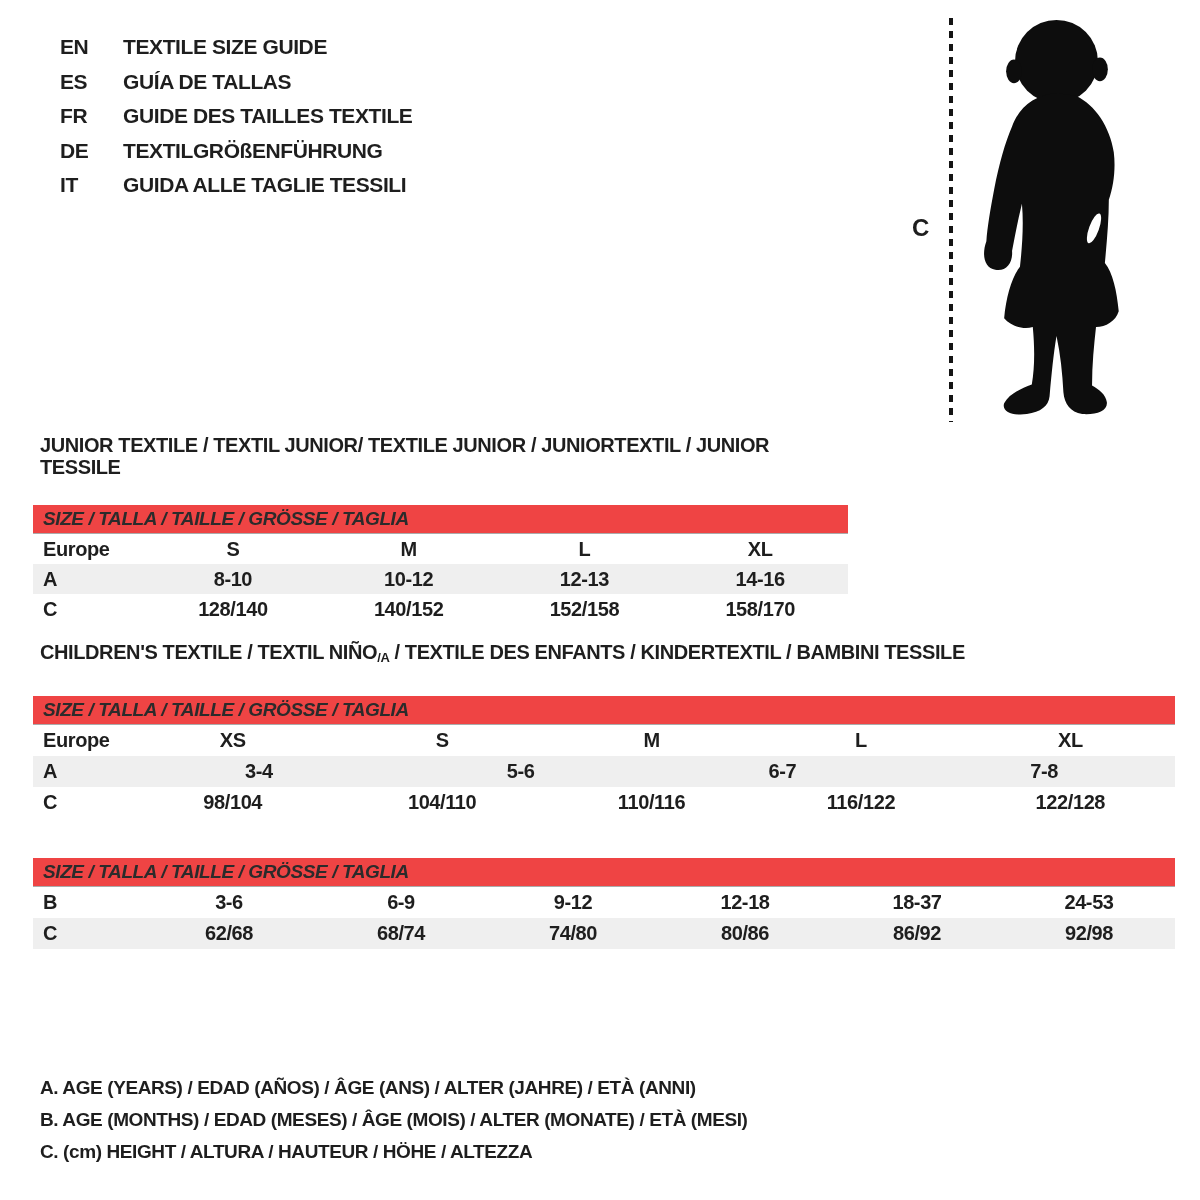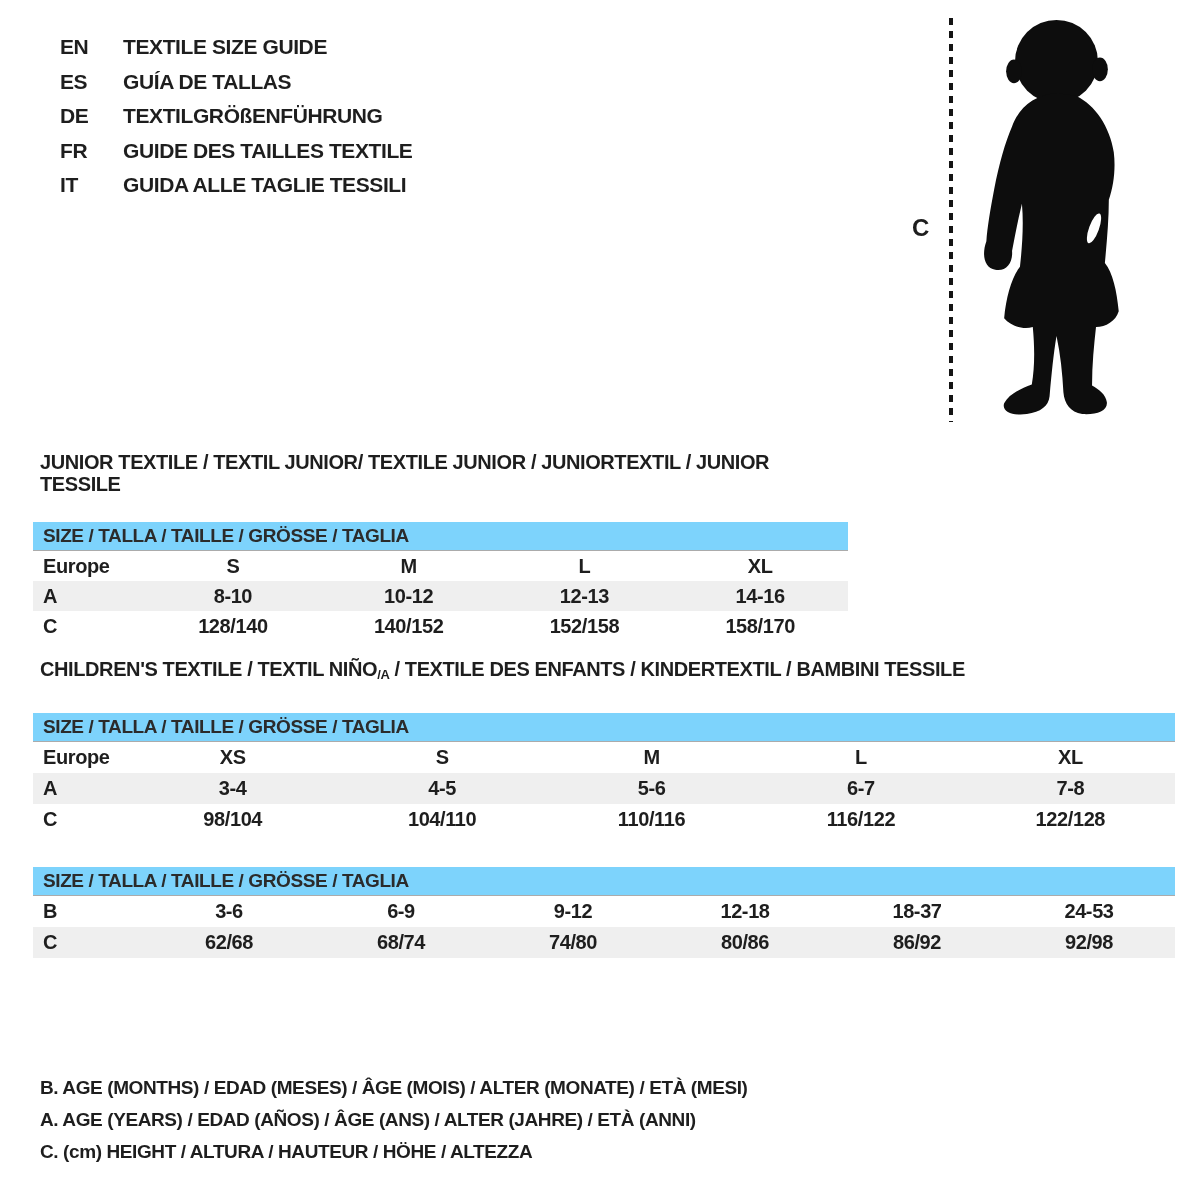--- a/index.html
+++ b/index.html
@@ -19,29 +19,29 @@
     background-image:repeating-linear-gradient(to bottom,#141414 0px,#141414 7px,transparent 7px,transparent 13px);
   }
   .figure-label{position:absolute;left:32px;top:204px;font-size:24px;}
   .silhouette{position:absolute;left:86px;top:6px;}
   .silhouette .ink{fill:#0d0d0d;}
   
   .section{position:absolute;left:33px;}
   #sec-junior{top:434px;width:815px;}
   #sec-children{top:641px;width:1142px;}
   #sec-babies{top:850px;width:1142px;}
-  .section-title{font-size:20px;line-height:22px;margin:17px 0 0 7px;}
+  .section-title{font-size:20px;line-height:22px;margin:0 0 0 7px;}
   .two-line .title-line{line-height:35px;}
   .title-sub{font-size:13px;vertical-align:-3px;}
   
   .size-table{margin-top:27px;}
   #sec-babies .size-table{margin-top:8px;}
   .size-bar{
-    height:29px;line-height:28px;background:#7dd3fc;border-bottom:1px solid #ababab;
-    padding-left:10px;font-size:19px;color:#2b2b2b;box-sizing:border-box;
+    height:29px;line-height:28px;background:#ef4444;border-bottom:1px solid #ababab;
+    padding-left:10px;font-size:19px;color:#2b2b2b;box-sizing:border-box;font-style:italic;
   }
   .t-row{display:flex;height:30px;line-height:30px;font-size:20px;}
   #sec-children .t-row,#sec-babies .t-row{height:31px;line-height:31px;}
   .t-row.shaded{background:#efefef;}
   .row-label{padding-left:10px;box-sizing:border-box;flex:0 0 auto;}
   #sec-junior .row-label{width:112px;}
   #sec-children .row-label{width:95px;}
   #sec-babies .row-label{width:110px;}
   .t-cell{flex:1 1 0;text-align:center;}
   
@@ -54,26 +54,26 @@
 <div class="languages">
   <div class="lang-row">
     <span class="lang-code">EN</span>
     <span class="lang-title">TEXTILE SIZE GUIDE</span>
   </div>
   <div class="lang-row">
     <span class="lang-code">ES</span>
     <span class="lang-title">GUÍA DE TALLAS</span>
   </div>
   <div class="lang-row">
+    <span class="lang-code">FR</span>
+    <span class="lang-title">GUIDE DES TAILLES TEXTILE</span>
+  </div>
+  <div class="lang-row">
     <span class="lang-code">DE</span>
     <span class="lang-title">TEXTILGRÖßENFÜHRUNG</span>
-  </div>
-  <div class="lang-row">
-    <span class="lang-code">FR</span>
-    <span class="lang-title">GUIDE DES TAILLES TEXTILE</span>
   </div>
   <div class="lang-row">
     <span class="lang-code">IT</span>
     <span class="lang-title">GUIDA ALLE TAGLIE TESSILI</span>
   </div>
 </div>
 
 <div class="figure">
   <div class="dash-line"></div>
   <div class="figure-label">C</div>
@@ -122,21 +122,20 @@
       <span class="row-label">Europe</span>
       <span class="t-cell">XS</span>
       <span class="t-cell">S</span>
       <span class="t-cell">M</span>
       <span class="t-cell">L</span>
       <span class="t-cell">XL</span>
     </div>
     <div class="t-row shaded">
       <span class="row-label">A</span>
       <span class="t-cell">3-4</span>
-      <span class="t-cell">4-5</span>
       <span class="t-cell">5-6</span>
       <span class="t-cell">6-7</span>
       <span class="t-cell">7-8</span>
     </div>
     <div class="t-row">
       <span class="row-label">C</span>
       <span class="t-cell">98/104</span>
       <span class="t-cell">104/110</span>
       <span class="t-cell">110/116</span>
       <span class="t-cell">116/122</span>
@@ -165,16 +164,16 @@
       <span class="t-cell">68/74</span>
       <span class="t-cell">74/80</span>
       <span class="t-cell">80/86</span>
       <span class="t-cell">86/92</span>
       <span class="t-cell">92/98</span>
     </div>
   </div>
 </div>
 
 <div class="footnotes">
+  <div class="footnote">A. AGE (YEARS) / EDAD (AÑOS) / ÂGE (ANS) / ALTER (JAHRE) / ETÀ (ANNI)</div>
   <div class="footnote">B. AGE (MONTHS) / EDAD (MESES) / ÂGE (MOIS) / ALTER (MONATE) / ETÀ (MESI)</div>
-  <div class="footnote">A. AGE (YEARS) / EDAD (AÑOS) / ÂGE (ANS) / ALTER (JAHRE) / ETÀ (ANNI)</div>
   <div class="footnote">C. (cm) HEIGHT / ALTURA / HAUTEUR / HÖHE / ALTEZZA</div>
 </div>
 
 </body></html>

